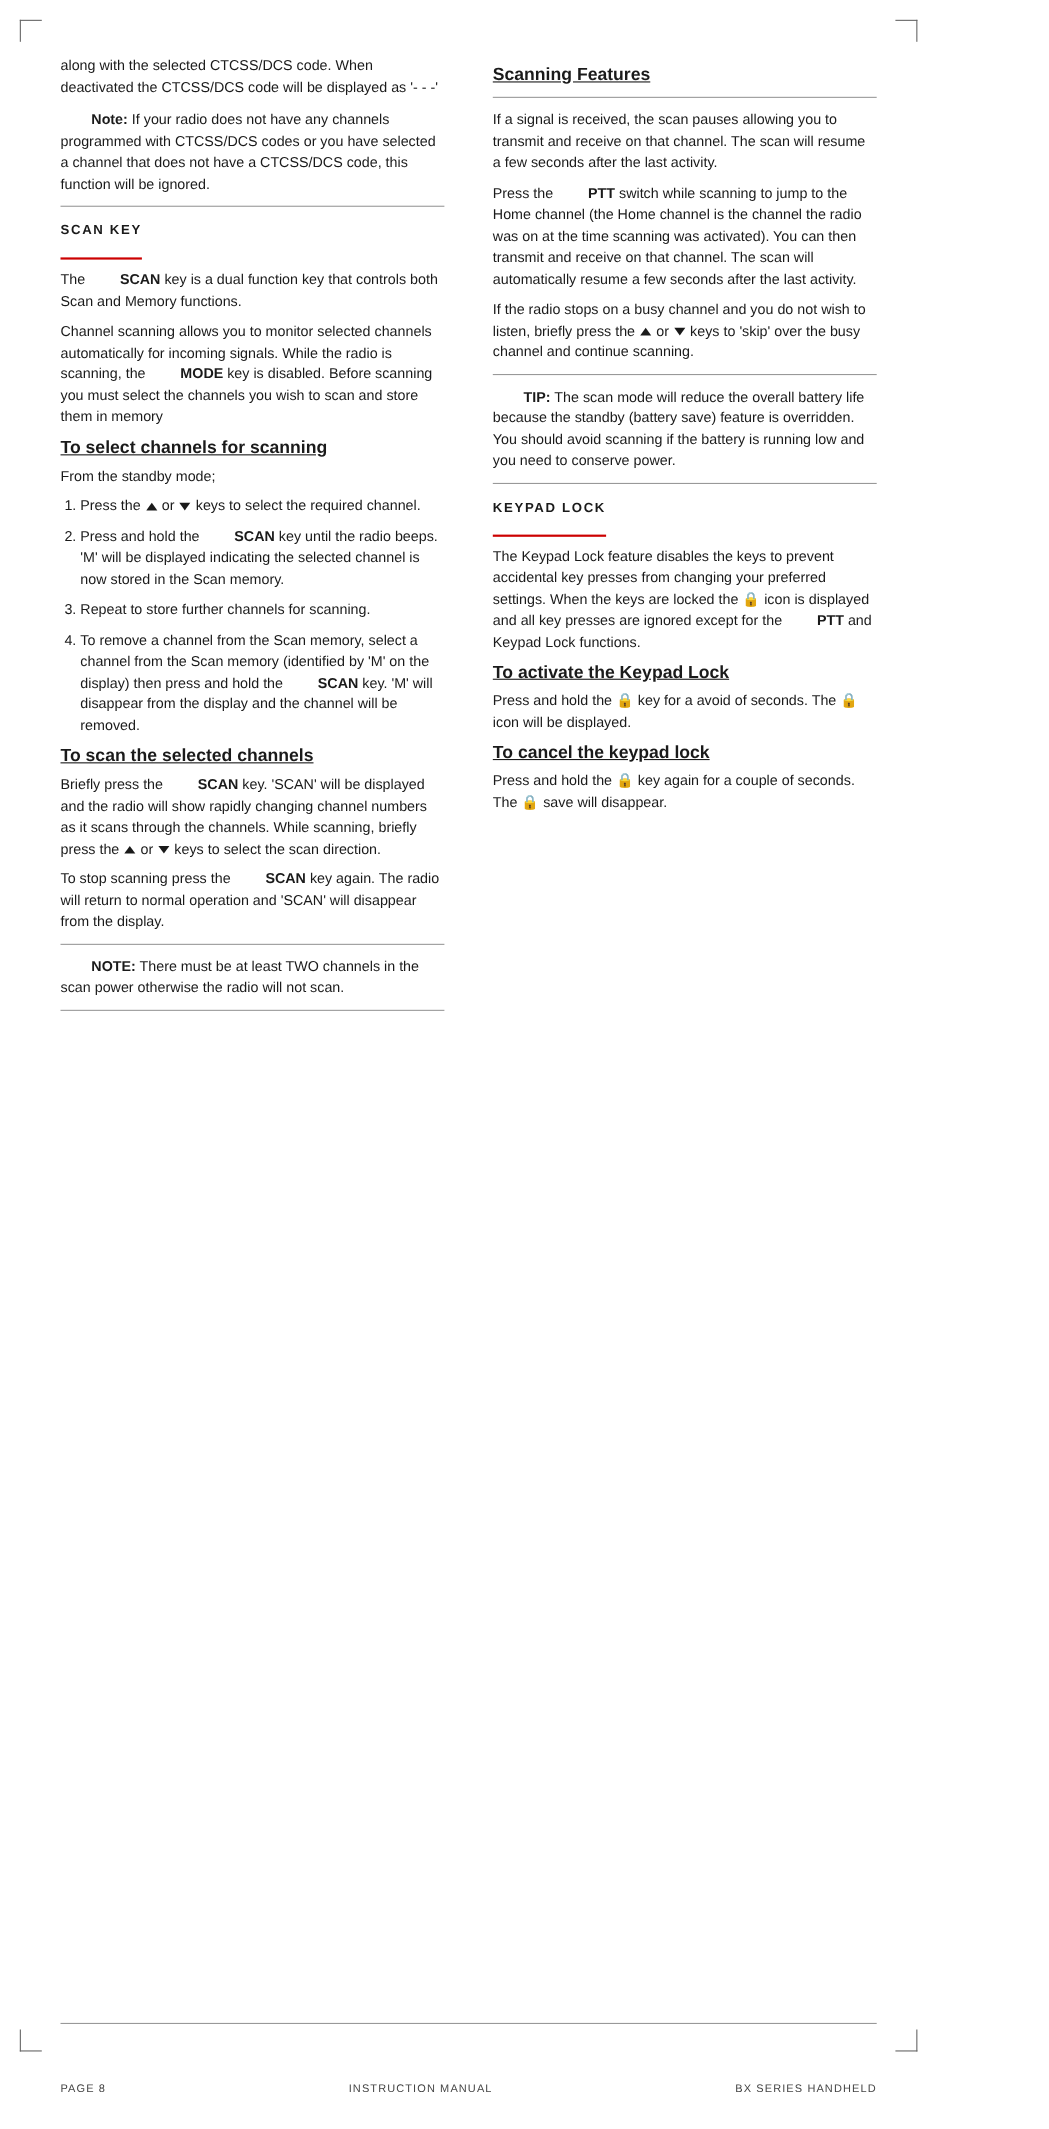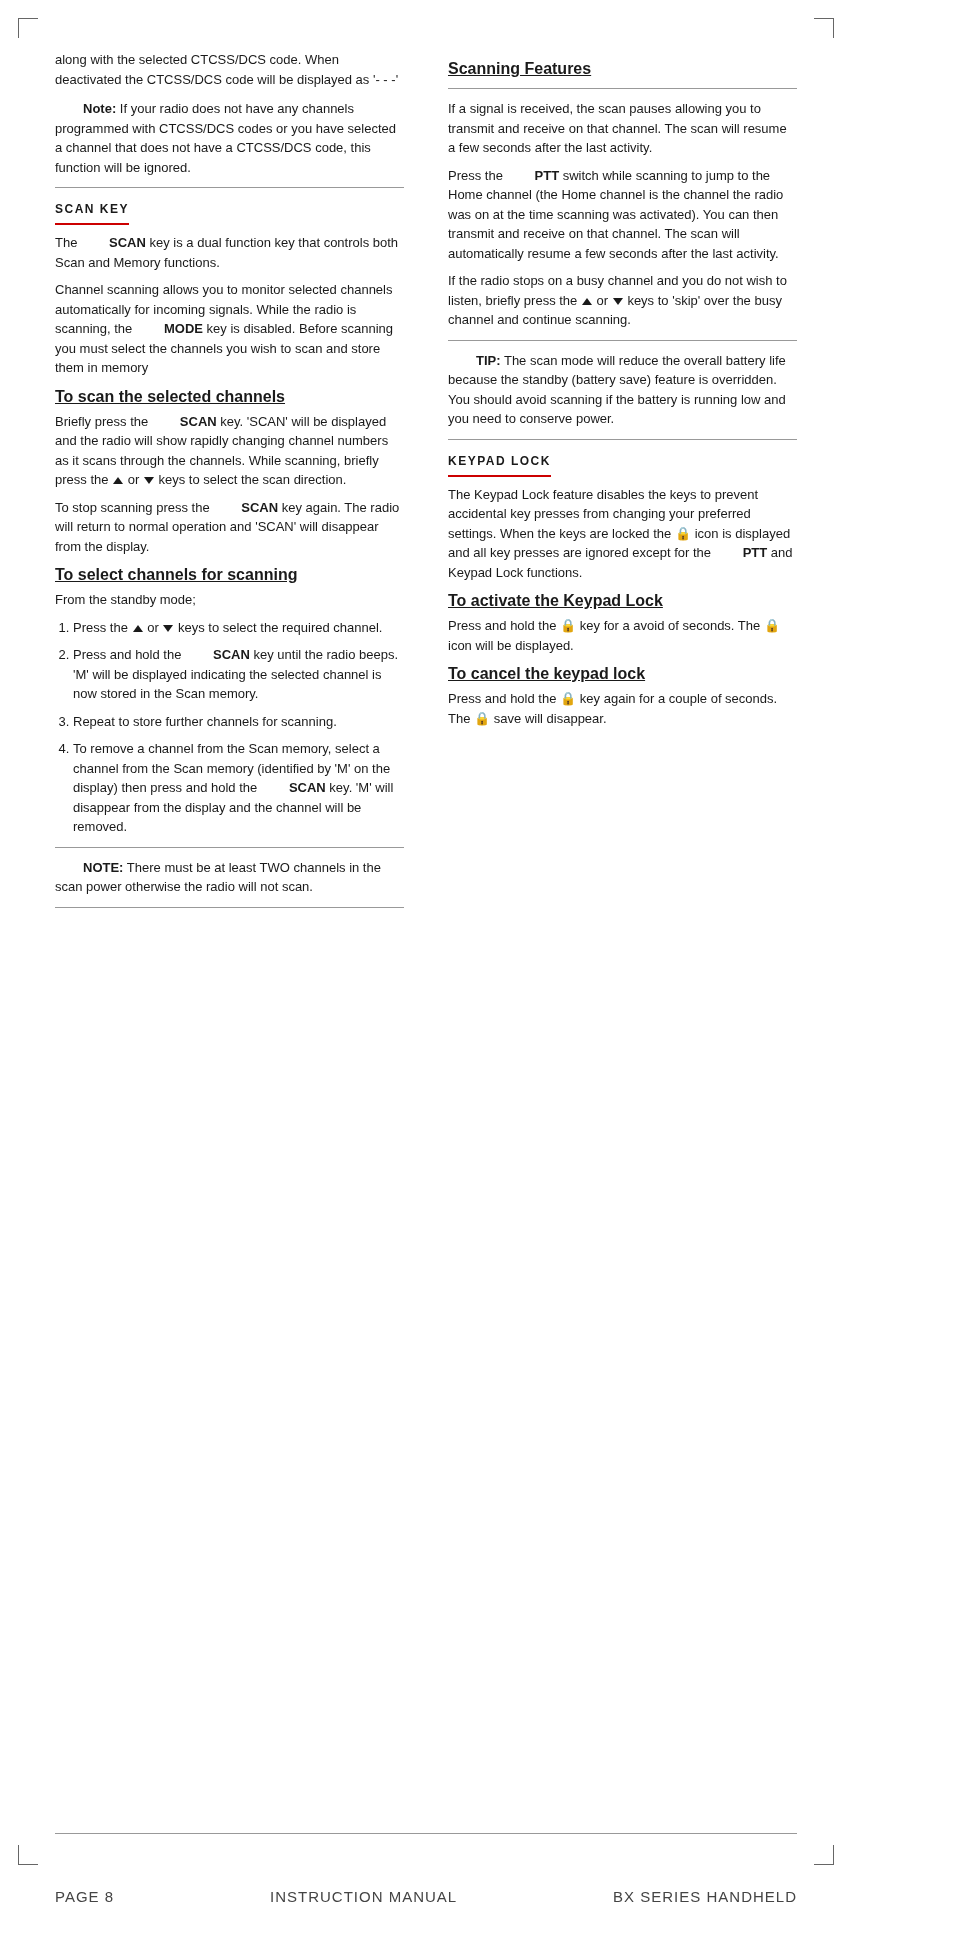--- a/index.html
+++ b/index.html
@@ -87,21 +87,21 @@
       font-size: 12px;
       font-weight: bold;
       letter-spacing: 1.5px;
       text-transform: uppercase;
       margin-bottom: 4px;
       margin-top: 4px;
     }
 
     .section-heading.with-underline {
       border-bottom: 2px solid #cc0000;
-      padding-bottom: 7px;
+      padding-bottom: 18px;
       display: inline-block;
       margin-bottom: 8px;
     }
 
     .subheading {
       font-size: 16px;
       font-weight: bold;
       text-decoration: underline;
       margin-bottom: 6px;
       margin-top: 10px;
@@ -160,21 +160,21 @@
       left: 55px;
       right: 55px;
       display: flex;
       justify-content: space-between;
       align-items: center;
       border-top: 1px solid #999;
       padding-top: 6px;
     }
 
     .footer-text {
-      font-size: 15px;
+      font-size: 10px;
       letter-spacing: 1px;
       text-transform: uppercase;
       color: #444;
       margin-top: 48px;
     }
 
     .section-block {
       margin-bottom: 10px;
     }
 
@@ -208,34 +208,20 @@
 
       <hr class="divider">
 
       <div class="section-block">
         <div class="section-heading with-underline">SCAN KEY</div>
         <p>
           <span>The </span><span class="bold-text">SCAN</span><span> key is a dual function key that controls both Scan and Memory functions.</span>
         </p>
         <p>
           <span>Channel scanning allows you to monitor selected channels automatically for incoming signals. While the radio is scanning, the </span><span class="bold-text">MODE</span><span> key is disabled. Before scanning you must select the channels you wish to scan and store them in memory</span>
-        </p>
-      </div>
-
-      <div class="section-block">
-        <div class="subheading">To scan the selected channels</div>
-        <p>
-          <span>Briefly press the </span><span class="bold-text">SCAN</span><span> key. 'SCAN' will be displayed and the radio will show rapidly changing channel numbers as it scans through the channels. While scanning, briefly press the </span>
-          <span class="arrow-up"></span>
-          <span> or </span>
-          <span class="arrow-down"></span>
-          <span> keys to select the scan direction.</span>
-        </p>
-        <p>
-          <span>To stop scanning press the </span><span class="bold-text">SCAN</span><span> key again. The radio will return to normal operation and 'SCAN' will disappear from the display.</span>
         </p>
       </div>
 
       <div class="section-block">
         <div class="subheading">To select channels for scanning</div>
         <p>From the standby mode;</p>
 
         <ol>
           <li>
             <span>Press the </span>
@@ -249,20 +235,34 @@
           </li>
           <li>
             <span>Repeat to store further channels for scanning.</span>
           </li>
           <li>
             <span>To remove a channel from the Scan memory, select a channel from the Scan memory (identified by 'M' on the display) then press and hold the </span><span class="bold-text">SCAN</span><span> key. 'M' will disappear from the display and the channel will be removed.</span>
           </li>
         </ol>
       </div>
 
+      <div class="section-block">
+        <div class="subheading">To scan the selected channels</div>
+        <p>
+          <span>Briefly press the </span><span class="bold-text">SCAN</span><span> key. 'SCAN' will be displayed and the radio will show rapidly changing channel numbers as it scans through the channels. While scanning, briefly press the </span>
+          <span class="arrow-up"></span>
+          <span> or </span>
+          <span class="arrow-down"></span>
+          <span> keys to select the scan direction.</span>
+        </p>
+        <p>
+          <span>To stop scanning press the </span><span class="bold-text">SCAN</span><span> key again. The radio will return to normal operation and 'SCAN' will disappear from the display.</span>
+        </p>
+      </div>
+
       <hr class="divider">
 
       <div class="note-block">
         <p>
           <span class="bold-text">NOTE:</span><span> There must be at least TWO channels in the scan power otherwise the radio will not scan.</span>
         </p>
       </div>
 
       <hr class="divider">
 

